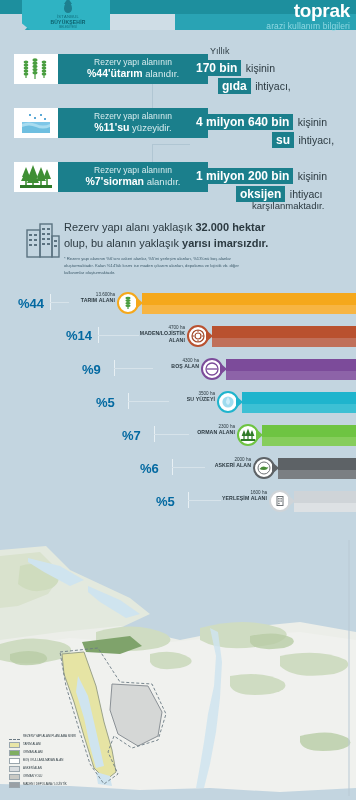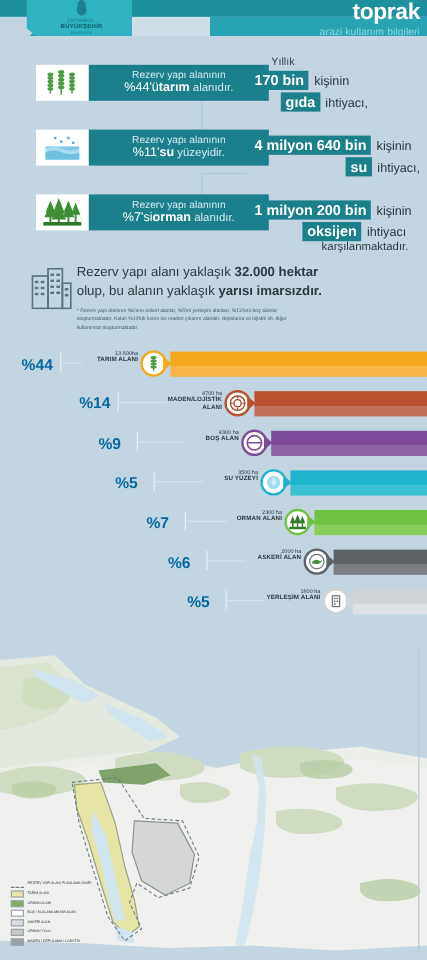--- a/index.html
+++ b/index.html
@@ -57,41 +57,41 @@
     position:absolute; right:6px; top:1px;
     font-size:19px; font-weight:bold; color:#ffffff; line-height:1;
     letter-spacing:-.3px;
   }
   .hdr-sub {
     position:absolute; right:6px; top:21px;
     font-size:8.5px; color:#8fd8e2; letter-spacing:.1px;
   }
 
   
-  .stats { position:absolute; top:40px; left:16px; width:328px; height:172px; }
+  .stats { position:absolute; top:40px; left:0; width:328px; height:172px; }
 
   .yillik { position:absolute; left:210px; top:6px; font-size:9px; color:#33424a; }
 
   .connector {
     position:absolute; border:1px solid #b0c6d3; border-right:none;
   }
 
   .row-icon {
     position:absolute; width:44px; height:30px; background:#ffffff;
     display:flex; align-items:center; justify-content:center;
   }
   .pill {
     position:absolute; height:30px; background:#1b7f8c;
     color:#d8ecef; display:flex; flex-direction:column;
     align-items:center; justify-content:center; line-height:1.15;
   }
   .pill .l1 { font-size:8.5px; }
   .pill .l2 { font-size:9.5px; }
   .pill .l2 b { font-weight:bold; color:#ffffff; font-size:10.5px; }
-  .pill .l2 .lead { font-weight:normal; color:#ffffff; font-size:10.5px; }
+  .pill .l2 .lead { font-weight:bold; color:#ffffff; font-size:10.5px; }
 
   .hl { background:#1b7f8c; color:#ffffff; font-weight:bold; padding:1px 4px; display:inline-block; }
   .need { font-size:10.5px; color:#2b3940; }
   .need-row { position:absolute; white-space:nowrap; }
   .need-big { font-size:12px; }
 
   
   .info { position:absolute; top:214px; left:0; width:356px; height:72px; }
   .bldg { position:absolute; left:26px; top:8px; width:34px; height:36px; }
   .info-main { position:absolute; left:64px; top:6px; width:240px;

